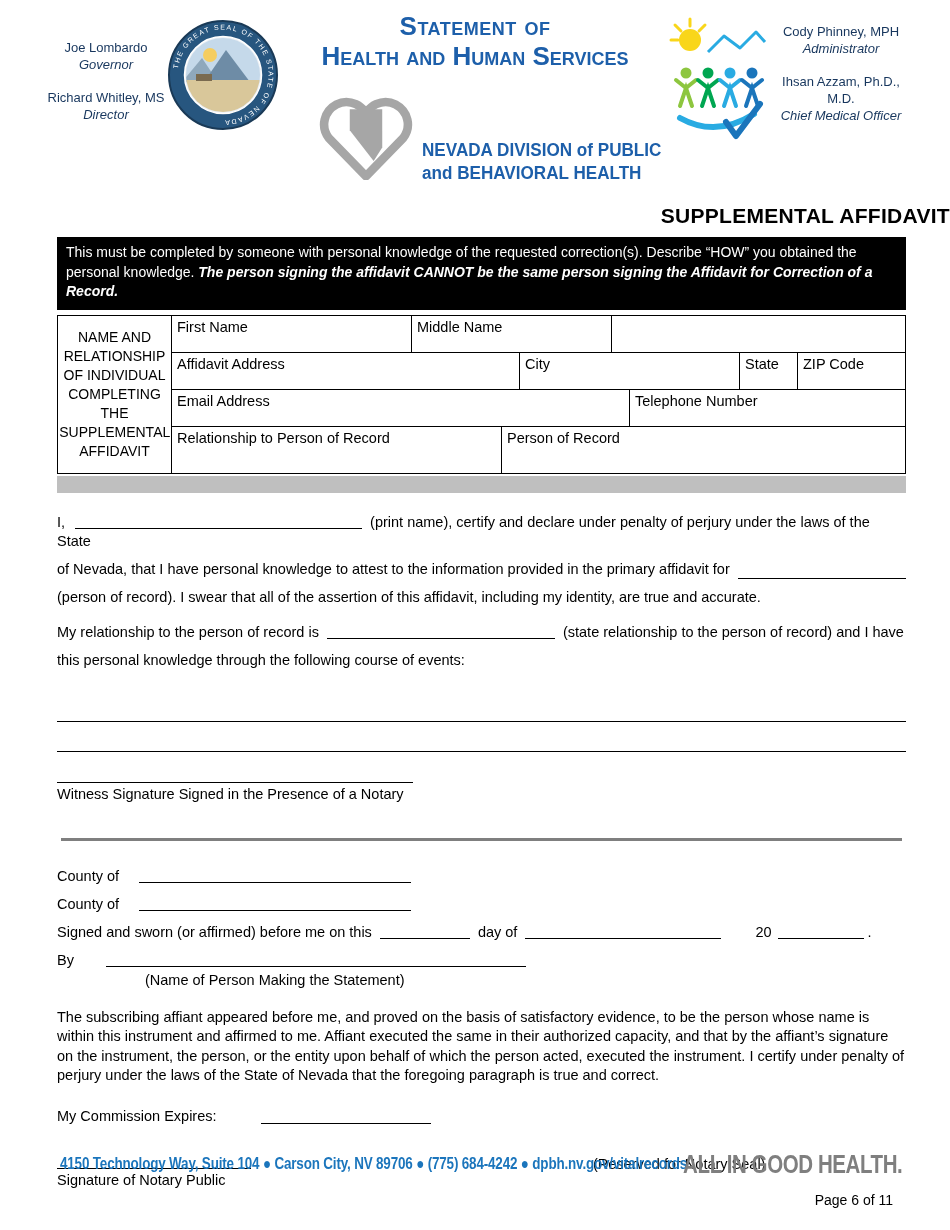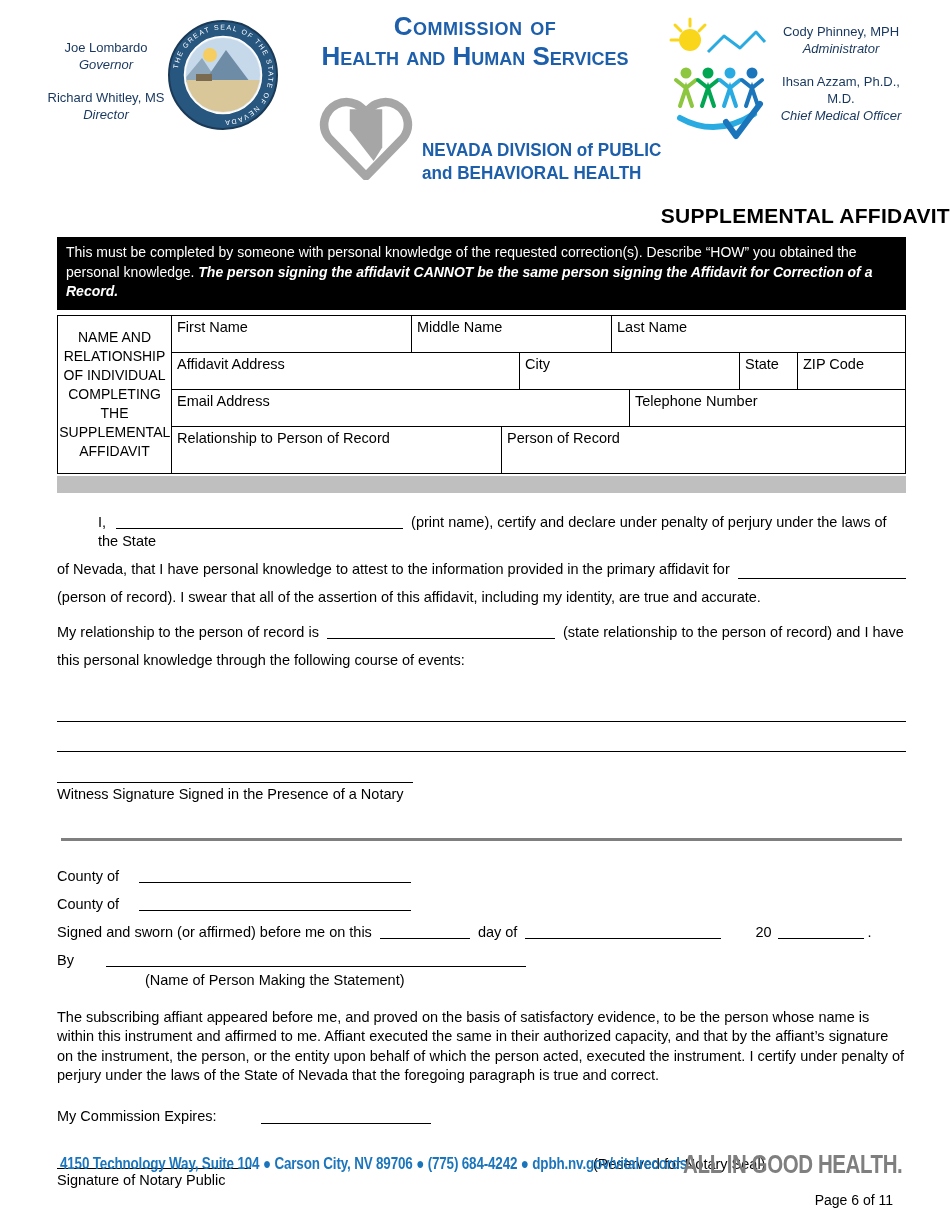--- a/index.html
+++ b/index.html
@@ -37,21 +37,21 @@
   .ft-rows { flex:1; display:flex; flex-direction:column; }
   .ft-row { display:flex; border-bottom:1px solid #000; }
   .ft-row.last { border-bottom:none; }
   .h36 { height:36px; } .h46 { height:46px; }
   .ft-cell { border-right:1px solid #000; padding:3px 5px 0; font-size:14.5px; box-sizing:border-box; }
   .ft-cell.lastc { border-right:none; flex:1; }
 
   .graybar { height:17px; background:#BFBFBF; margin-top:2px; }
 
   .line { margin-top:9px; line-height:19px; }
-  .mt20 { margin-top:20px;margin-left:41px; } .mt16 { margin-top:16px; } .mt22 { margin-top:22px; }
+  .mt20 { margin-top:20px; } .mt16 { margin-top:16px; } .mt22 { margin-top:22px; }
   .blank { display:inline-block; border-bottom:1px solid #000; height:14px; vertical-align:-2px; }
   .flexline { display:flex; align-items:flex-end; }
   .flexline .grow { flex:1; margin-left:8px; border-bottom:1px solid #000; height:14px; }
   .writeline { border-bottom:1px solid #000; height:29px; }
   .sigline { width:356px; border-bottom:1px solid #000; height:26px; margin-top:4px; }
   .sigcap { margin-top:3px; }
   .divider { border-top:3px solid #7F7F7F; margin:36px 4px 26px 4px; }
   .lbl82 { display:inline-block; width:82px; }
   .bycap { margin-left:88px; margin-top:2px; }
   .para { margin-top:20px; line-height:1.35; }
@@ -102,21 +102,21 @@
           <rect x="17" y="60" width="76" height="33" fill="#D9C79A"></rect>
           <rect x="28" y="54" width="16" height="7" fill="#7A6A4F"></rect>
         </g>
         <text font-size="7" fill="#FFFFFF" letter-spacing="1.5" font-family="Liberation Sans, sans-serif">
           <textPath href="#sealTextPath" startOffset="6">THE GREAT SEAL OF THE STATE OF NEVADA</textPath>
         </text>
       </svg>
     </span>
 
     <div class="dept-block">
-      <div class="dept-l1">Commission of</div>
+      <div class="dept-l1">Statement of</div>
       <div class="dept-l2">Health and Human Services</div>
     </div>
 
     <div class="division-row">
       <span>
         <svg width="96" height="84" viewBox="0 0 100 88">
           <path d="M50,24 C50,10 32,2 19,9 C6,16 2,32 11,44 L50,84 L89,44 C98,32 94,16 81,9 C68,2 50,10 50,24 Z" fill="none" stroke="#A6A6A6" stroke-width="9" stroke-linejoin="round"></path>
           <polygon points="33,14 67,14 67,54 58,68 33,36" fill="#A6A6A6"></polygon>
         </svg>
       </span>
@@ -178,21 +178,20 @@
     <div class="notice">
       <span>This must be completed by someone with personal knowledge of the requested correction(s).  Describe “HOW” you obtained the personal knowledge. </span><span class="bi">The person signing the affidavit CANNOT be the same person signing the Affidavit for Correction of a Record.</span>
     </div>
 
     <div class="formtable">
       <div class="ft-label">NAME AND RELATIONSHIP OF INDIVIDUAL COMPLETING THE SUPPLEMENTAL AFFIDAVIT</div>
       <div class="ft-rows">
         <div class="ft-row h36">
           <div class="ft-cell" style="width:240px"><span>First Name</span></div>
           <div class="ft-cell" style="width:200px"><span>Middle Name</span></div>
-          <div class="ft-cell lastc"><span>Last Name</span></div>
         </div>
         <div class="ft-row h36">
           <div class="ft-cell" style="width:348px"><span>Affidavit Address</span></div>
           <div class="ft-cell" style="width:220px"><span>City</span></div>
           <div class="ft-cell" style="width:58px"><span>State</span></div>
           <div class="ft-cell lastc"><span>ZIP Code</span></div>
         </div>
         <div class="ft-row h36">
           <div class="ft-cell" style="width:458px"><span>Email Address</span></div>
           <div class="ft-cell lastc"><span>Telephone Number</span></div>

